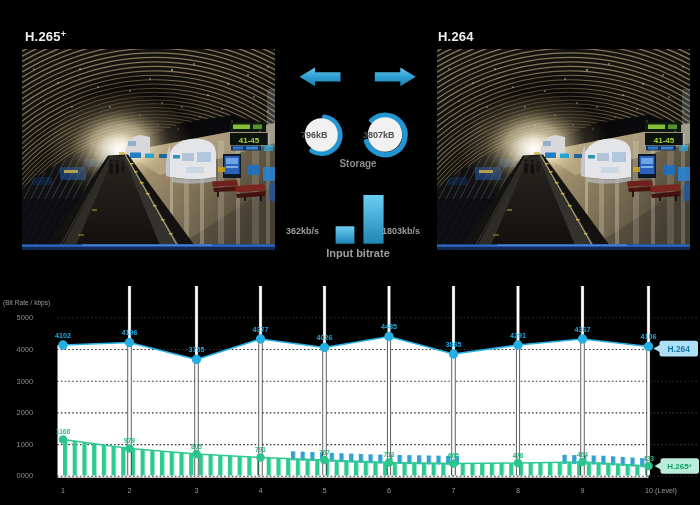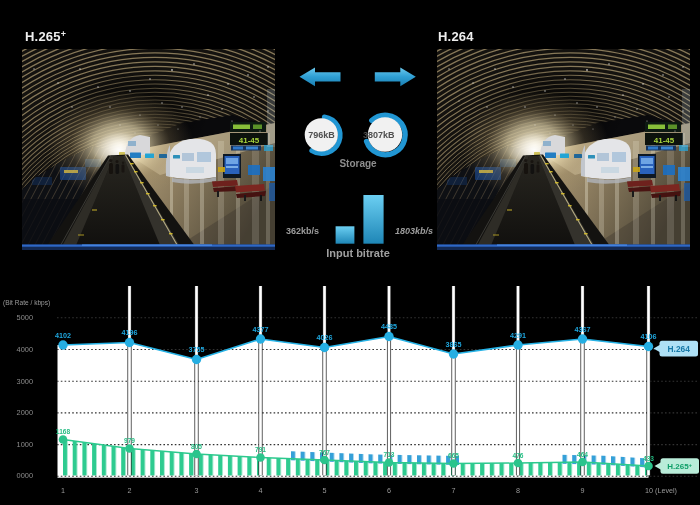--- a/index.html
+++ b/index.html
@@ -494,29 +494,29 @@
 <g>
         <path d="M371.80 92.52 A19.80 19.80 0 1 1 366.58 113.45" stroke="#2196d3" stroke-width="5.4" fill="none" stroke-linecap="round"></path>
 <circle cx="385.0" cy="106.5" r="17.2" fill="#f1f1f1"></circle>
       </g>
 
 <rect x="335.6" y="198.3" width="18.8" height="17.4" fill="url(#barg)"></rect>
 
 <rect x="363.4" y="167" width="20.2" height="48.7" fill="url(#barg)"></rect>
 </svg>
 
-<div class="abs" style="left:301px;top:101.5px;width:41px;text-align:center;font-size:9px;font-weight:bold;color:#4f4f4f;">796kB</div>
+<div class="abs" style="left:301px;top:101.5px;width:41px;font-size:9px;font-weight:bold;color:#4f4f4f;">796kB</div>
 
 <div class="abs" style="left:363px;top:101.5px;width:45px;text-align:left;font-size:9px;font-weight:bold;color:#4f4f4f;">3807kB</div>
 
 <div class="abs" style="left:318px;top:130px;width:80px;text-align:center;font-size:10px;font-weight:bold;color:#8e8e8e;">Storage</div>
 
 <div class="abs" style="left:286px;top:197.5px;width:45px;text-align:left;font-size:9px;font-weight:bold;color:#9d9d9d;">362kb/s</div>
 
-<div class="abs" style="left:395px;top:197.5px;width:50px;font-size:9px;font-weight:bold;color:#9d9d9d;font-style:italic;">1803kb/s</div>
+<div class="abs" style="left:382px;top:197.5px;width:50px;font-size:9px;font-weight:bold;color:#9d9d9d;">1803kb/s</div>
 
 <div class="abs" style="left:308px;top:219px;width:100px;text-align:center;font-size:11px;font-weight:bold;color:#a0a0a0;">Input bitrate</div>
 
 <svg class="abs" style="left:0;top:240px;" width="700" height="265" viewBox="0 240 700 265">
 <defs>
 <pattern id="ghatch" x="63" y="0" width="9.7" height="1" patternUnits="userSpaceOnUse">
           <rect x="0" y="0" width="4.3" height="1" fill="#2ecb90"></rect>
         </pattern>
 <pattern id="bhatch" x="67.8" y="0" width="9.7" height="1" patternUnits="userSpaceOnUse">
           <rect x="0" y="0" width="4.3" height="1" fill="#35a0d8"></rect>

